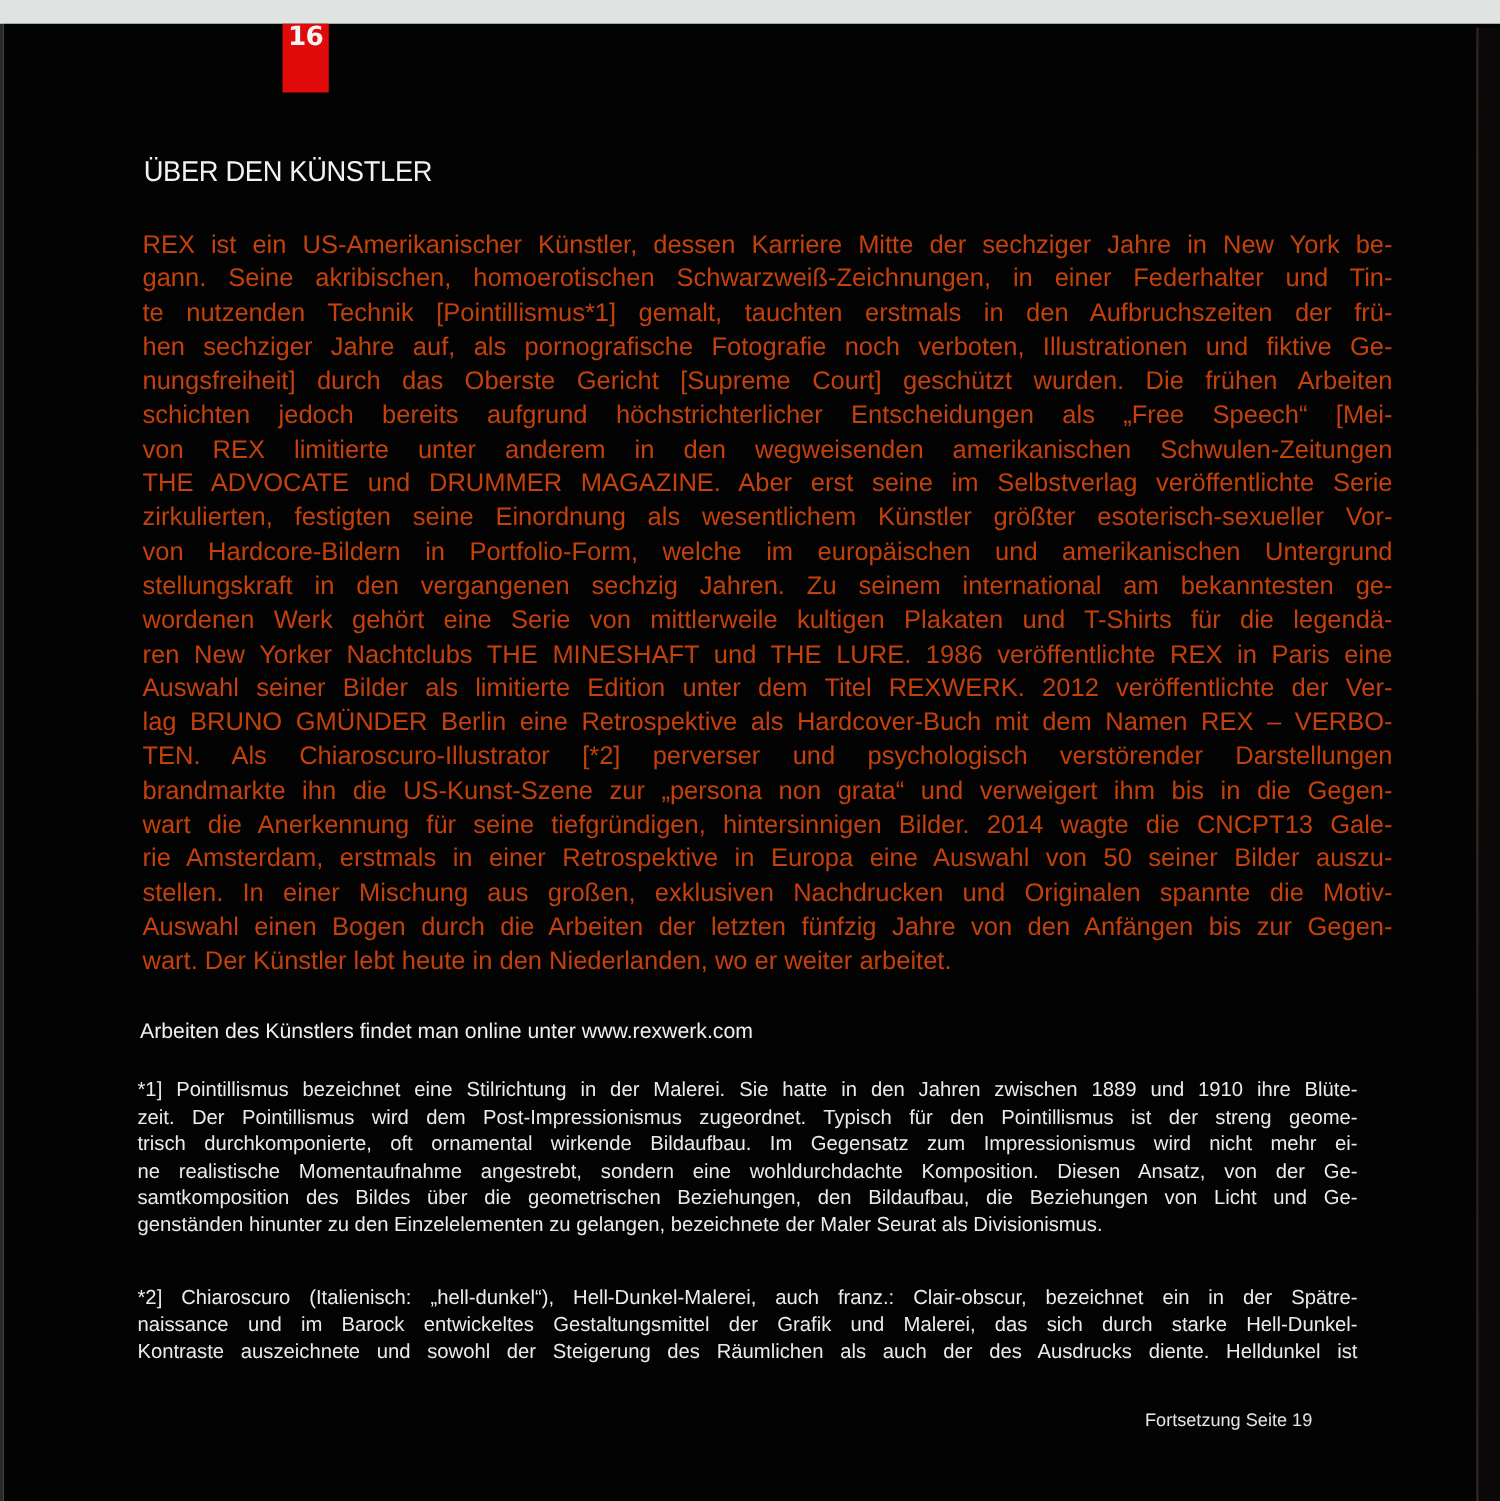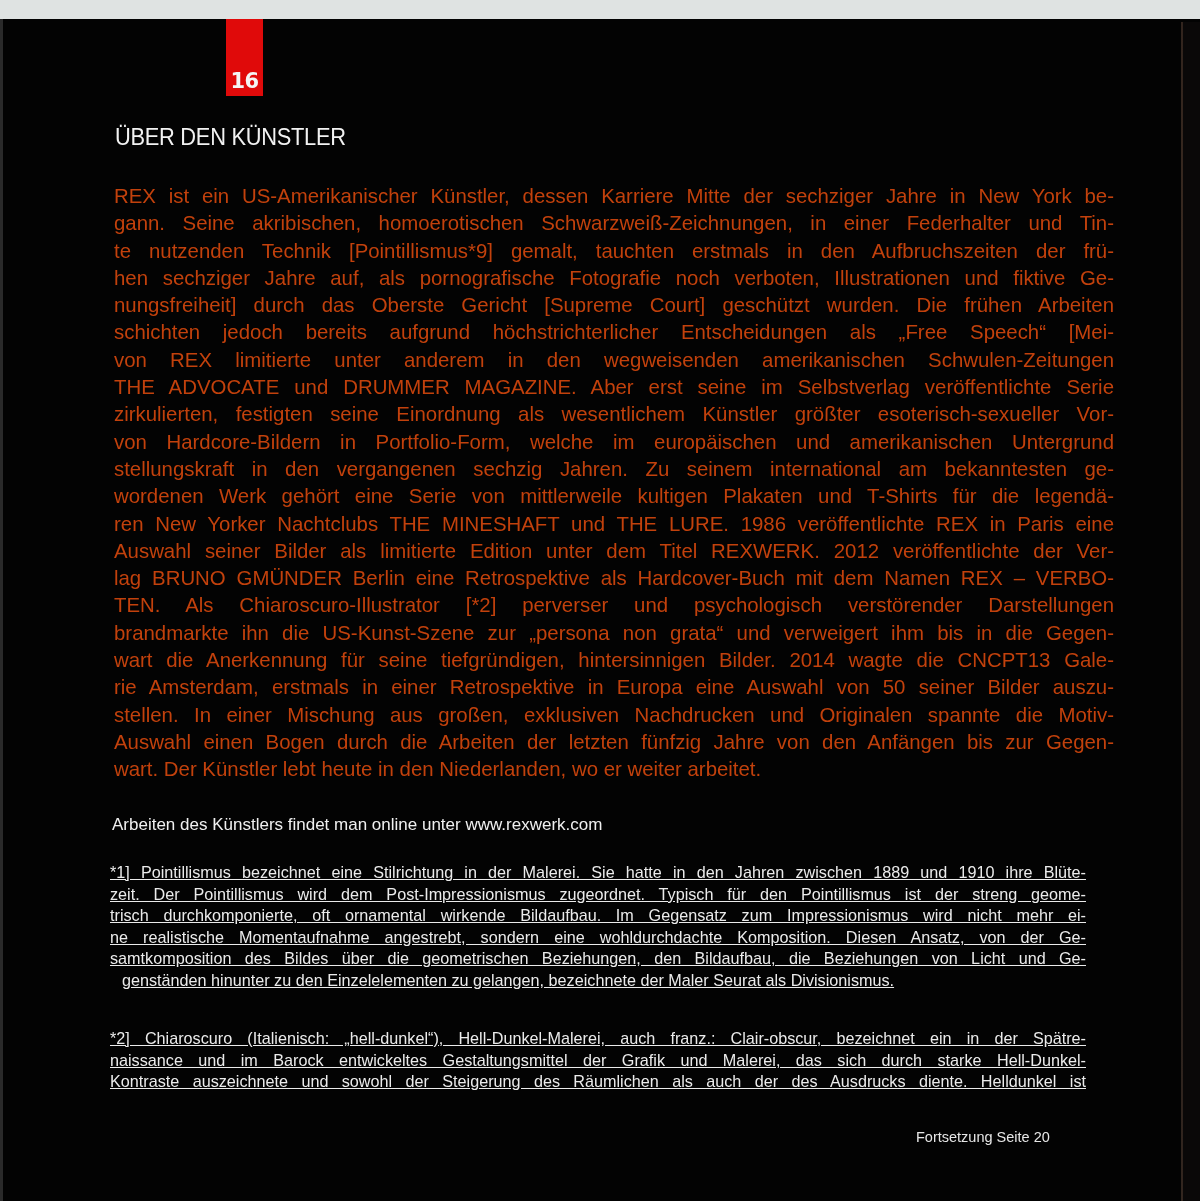--- a/index.html
+++ b/index.html
@@ -47,24 +47,24 @@
       top: 22px;
       width: 17px;
       height: 1179px;
       background: #0a0808;
     }
     .page-tab {
       position: absolute;
       left: 226px;
       top: 19px;
       width: 37px;
-      height: 77px;
+      height: 55px;
       background: #e00a0a;
       display: flex;
-      align-items: flex-end;
+      align-items: flex-start;
       justify-content: center;
     }
     .page-number {
       color: #f4f4f4;
       font-family: "DejaVu Sans", sans-serif;
       font-weight: bold;
       font-size: 21px;
       line-height: 1;
       padding-bottom: 4px;
       letter-spacing: -0.5px;
@@ -118,25 +118,23 @@
       font-family: "Liberation Sans", sans-serif;
       font-size: 16.2px;
       line-height: 21.6px;
     }
     .footnote .line {
       display: block;
       white-space: nowrap;
       text-align: justify;
       text-align-last: justify;
       height: 21.6px;
-      text-decoration: underline;
     }
     .footnote .line.last {
       text-align-last: left;
-      margin-left: 12px;
     }
     .fn1 { top: 862px; }
     .fn2 { top: 1028px; }
     .continuation {
       position: absolute;
       left: 916px;
       top: 1129px;
       color: #e6e6e6;
       font-family: "Liberation Sans", sans-serif;
       font-size: 14.5px;
@@ -154,21 +152,21 @@
 
   <div class="page-tab">
     <span class="page-number">16</span>
   </div>
 
   <h1 class="title" style="margin:0;font-weight:normal;">ÜBER DEN KÜNSTLER</h1>
 
   <div class="body-text">
     <span class="line">REX ist ein US-Amerikanischer Künstler, dessen Karriere Mitte der sechziger Jahre in New York be-</span>
     <span class="line">gann. Seine akribischen, homoerotischen Schwarzweiß-Zeichnungen, in einer Federhalter und Tin-</span>
-    <span class="line">te nutzenden Technik [Pointillismus*9] gemalt, tauchten erstmals in den Aufbruchszeiten der frü-</span>
+    <span class="line">te nutzenden Technik [Pointillismus*1] gemalt, tauchten erstmals in den Aufbruchszeiten der frü-</span>
     <span class="line">hen sechziger Jahre auf, als pornografische Fotografie noch verboten, Illustrationen und fiktive Ge-</span>
     <span class="line">nungsfreiheit] durch das Oberste Gericht [Supreme Court] geschützt wurden. Die frühen Arbeiten</span>
     <span class="line">schichten jedoch bereits aufgrund höchstrichterlicher Entscheidungen als „Free Speech“ [Mei-</span>
     <span class="line">von REX limitierte unter anderem in den wegweisenden amerikanischen Schwulen-Zeitungen</span>
     <span class="line">THE ADVOCATE und DRUMMER MAGAZINE. Aber erst seine im Selbstverlag veröffentlichte Serie</span>
     <span class="line">zirkulierten, festigten seine Einordnung als wesentlichem Künstler größter esoterisch-sexueller Vor-</span>
     <span class="line">von Hardcore-Bildern in Portfolio-Form, welche im europäischen und amerikanischen Untergrund</span>
     <span class="line">stellungskraft in den vergangenen sechzig Jahren. Zu seinem international am bekanntesten ge-</span>
     <span class="line">wordenen Werk gehört eine Serie von mittlerweile kultigen Plakaten und T-Shirts für die legendä-</span>
     <span class="line">ren New Yorker Nachtclubs THE MINESHAFT und THE LURE. 1986 veröffentlichte REX in Paris eine</span>
@@ -193,14 +191,14 @@
     <span class="line">samtkomposition des Bildes über die geometrischen Beziehungen, den Bildaufbau, die Beziehungen von Licht und Ge-</span>
     <span class="line last">genständen hinunter zu den Einzelelementen zu gelangen, bezeichnete der Maler Seurat als Divisionismus.</span>
   </div>
 
   <div class="footnote fn2">
     <span class="line">*2] Chiaroscuro (Italienisch: „hell-dunkel“), Hell-Dunkel-Malerei, auch franz.: Clair-obscur, bezeichnet ein in der Spätre-</span>
     <span class="line">naissance und im Barock entwickeltes Gestaltungsmittel der Grafik und Malerei, das sich durch starke Hell-Dunkel-</span>
     <span class="line">Kontraste auszeichnete und sowohl der Steigerung des Räumlichen als auch der des Ausdrucks diente. Helldunkel ist</span>
   </div>
 
-  <div class="continuation">Fortsetzung Seite 20</div>
+  <div class="continuation">Fortsetzung Seite 19</div>
 </div>
 
 </body></html>

